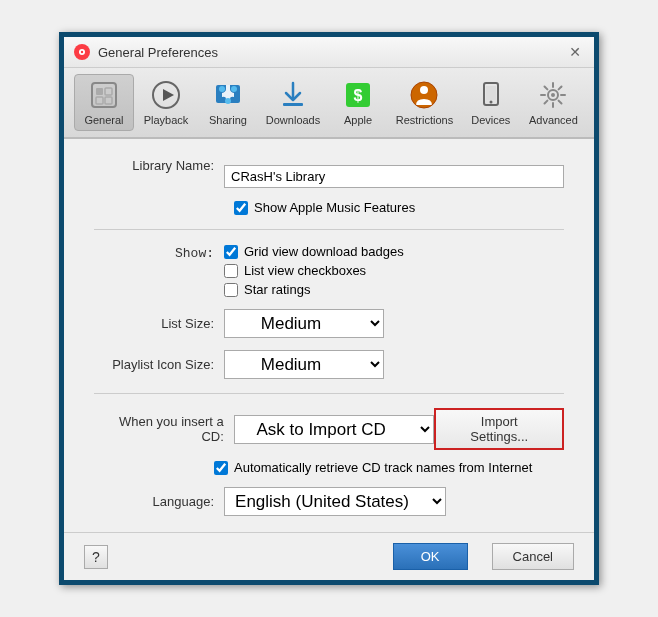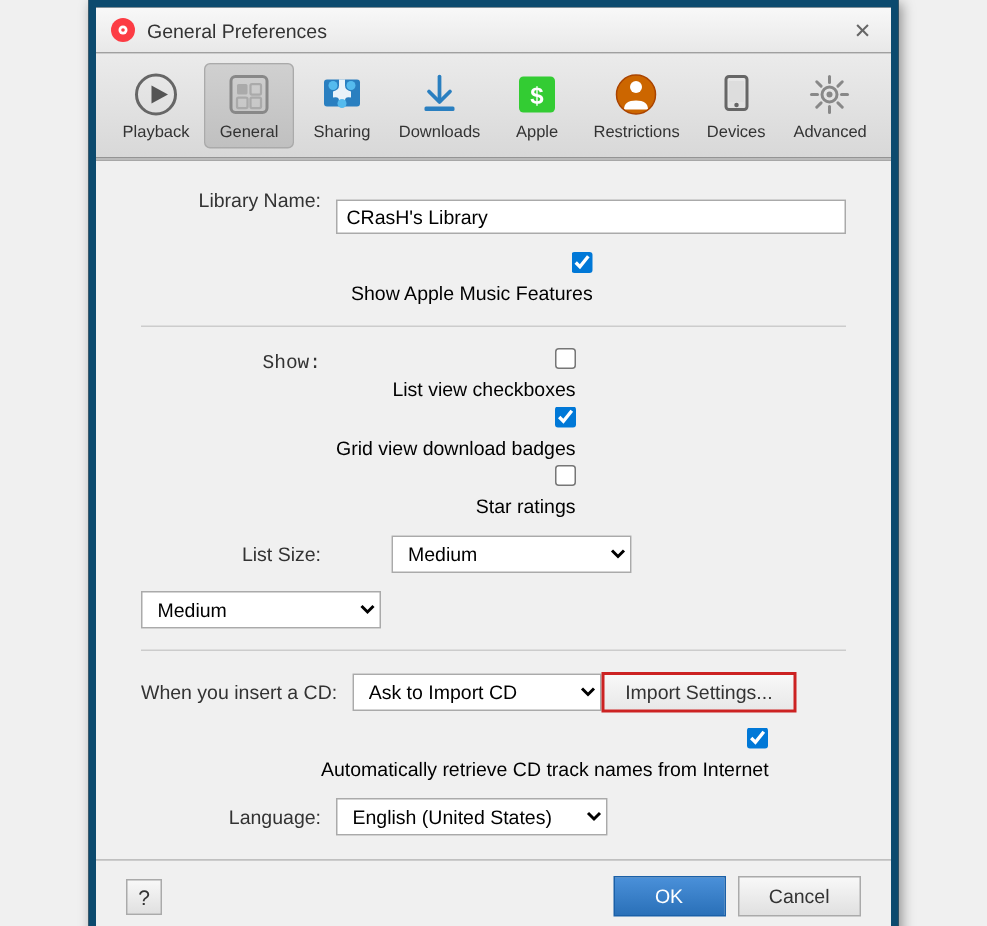--- a/index.html
+++ b/index.html
@@ -119,39 +119,39 @@
       width: 340px;
       padding: 3px 6px;
       border: 1px solid #aaa;
       background: white;
       font-size: 13px;
       outline: none;
       margin-top: 22px;
     }
     .checkbox-row {
       display: flex;
-      align-items: flex-end;
+      align-items: center;
       gap: 6px;
-      flex-direction: column;
     }
     input[type="checkbox"] {
       width: 14px;
       height: 14px;
       cursor: pointer;
       accent-color: #0078d7;
     }
     select {
       padding: 3px 20px 3px 6px;
       border: 1px solid #aaa;
       background: white;
-      font-size: 13px;
+      font-size: 17px;
       min-width: 160px;
       cursor: pointer;
       outline: none;
       appearance: auto;
+      text-align: center;
     }
     .divider {
       border: none;
       border-top: 1px solid #ccc;
       margin: 14px 0;
     }
     .cd-row {
       display: flex;
       align-items: center;
       margin-bottom: 10px;
@@ -174,21 +174,21 @@
     .footer {
       background: #f0f0f0;
       border-top: 1px solid #ccc;
       padding: 10px 20px;
       display: flex;
       align-items: center;
       justify-content: space-between;
     }
     .footer-right {
       display: flex;
-      gap: 8px;
+      gap: 24px;
     }
     .footer-help {
       width: 24px;
       height: 24px;
       border: 1px solid #aaa;
       background: linear-gradient(to bottom, #f8f8f8, #e0e0e0);
       cursor: pointer;
       font-size: 14px;
       display: flex;
       align-items: center;
@@ -223,41 +223,41 @@
         <circle cx="8" cy="8" r="3" fill="white"></circle>
         <circle cx="8" cy="8" r="1.2" fill="#fc3c44"></circle>
       </svg>
       <span class="title-bar-title">General Preferences</span>
     </div>
     <button class="title-bar-close">✕</button>
   </div>
 
   <div class="toolbar">
 
-    <div class="toolbar-item">
-      <div class="toolbar-icon">
-        <svg width="32" height="32" viewBox="0 0 32 32">
-          <circle cx="16" cy="16" r="13" fill="none" stroke="#666" stroke-width="2"></circle>
-          <polygon points="13,10 24,16 13,22" fill="#555"></polygon>
-        </svg>
-      </div>
-      <span class="toolbar-label">Playback</span>
-    </div>
-
     <div class="toolbar-item active">
       <div class="toolbar-icon">
         <svg width="32" height="32" viewBox="0 0 32 32">
           <rect x="4" y="4" width="24" height="24" rx="3" fill="none" stroke="#888" stroke-width="2"></rect>
           <rect x="8" y="9" width="7" height="7" rx="1" fill="#aaa"></rect>
           <rect x="17" y="9" width="7" height="7" rx="1" fill="none" stroke="#aaa" stroke-width="1.5"></rect>
           <rect x="8" y="18" width="7" height="7" rx="1" fill="none" stroke="#aaa" stroke-width="1.5"></rect>
           <rect x="17" y="18" width="7" height="7" rx="1" fill="none" stroke="#aaa" stroke-width="1.5"></rect>
         </svg>
       </div>
       <span class="toolbar-label">General</span>
+    </div>
+
+    <div class="toolbar-item">
+      <div class="toolbar-icon">
+        <svg width="32" height="32" viewBox="0 0 32 32">
+          <circle cx="16" cy="16" r="13" fill="none" stroke="#666" stroke-width="2"></circle>
+          <polygon points="13,10 24,16 13,22" fill="#555"></polygon>
+        </svg>
+      </div>
+      <span class="toolbar-label">Playback</span>
     </div>
 
     <div class="toolbar-item">
       <div class="toolbar-icon">
         <svg width="32" height="32" viewBox="0 0 32 32">
           <rect x="4" y="6" width="24" height="18" rx="2" fill="#2a7fc0"></rect>
           <path d="M14 6 L18 6 L18 10 Q18 13 22 14 L22 18 Q18 17 18 20 L18 24 L14 24 L14 20 Q14 17 10 18 L10 14 Q14 13 14 10 Z" fill="white" opacity="0.9"></path>
           <circle cx="22" cy="10" r="3" fill="#5be"></circle>
           <circle cx="10" cy="10" r="3" fill="#5be"></circle>
           <circle cx="16" cy="22" r="3" fill="#5be"></circle>
@@ -344,44 +344,45 @@
         <label for="apple-music">Show Apple Music Features</label>
       </div>
     </div>
 
     <hr class="divider">
 
     <div class="form-row" style="align-items: flex-start;">
       <span class="form-label-top">Show:</span>
       <div class="form-control-group">
         <div class="checkbox-row">
+          <input type="checkbox" id="grid-view" checked="" style="">
+          <label for="grid-view">Grid view download badges</label>
+        </div>
+        <div class="checkbox-row">
           <input type="checkbox" id="list-view" style="">
           <label for="list-view">List view checkboxes</label>
-        </div>
-        <div class="checkbox-row">
-          <input type="checkbox" id="grid-view" checked="" style="">
-          <label for="grid-view">Grid view download badges</label>
         </div>
         <div class="checkbox-row">
           <input type="checkbox" id="star-ratings" style="">
           <label for="star-ratings">Star ratings</label>
         </div>
       </div>
     </div>
 
-    <div class="form-row" style="margin-top:8px;gap:37px;">
+    <div class="form-row" style="margin-top:8px;">
       <span class="form-label">List Size:</span>
       <select>
         <option>Small</option>
         <option selected="">Medium</option>
         <option>Large</option>
       </select>
     </div>
 
     <div class="form-row">
+      <span class="form-label">Playlist Icon Size:</span>
       <select>
         <option>Small</option>
         <option selected="">Medium</option>
         <option>Large</option>
       </select>
     </div>
 
     <hr class="divider">
 
     <div class="cd-row">

